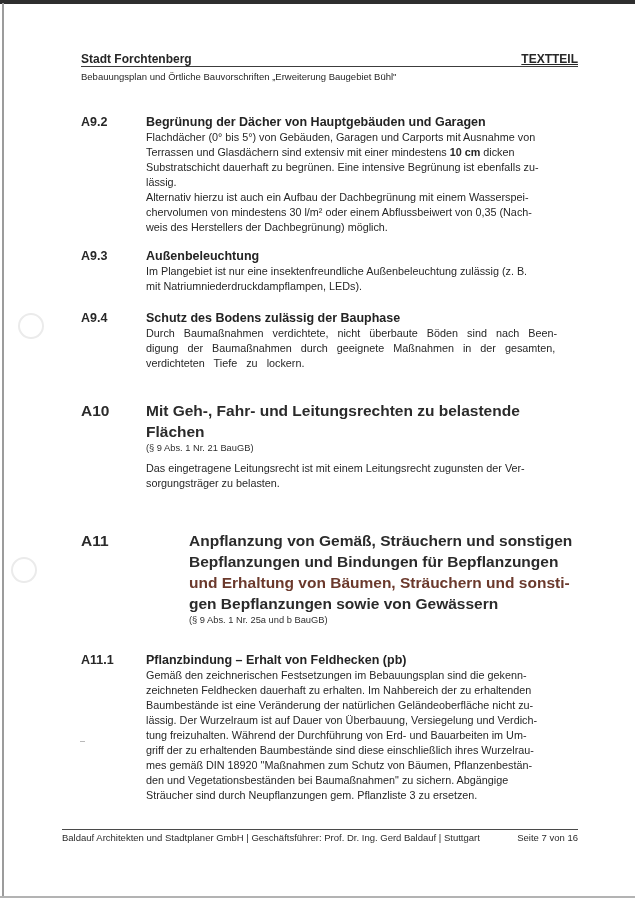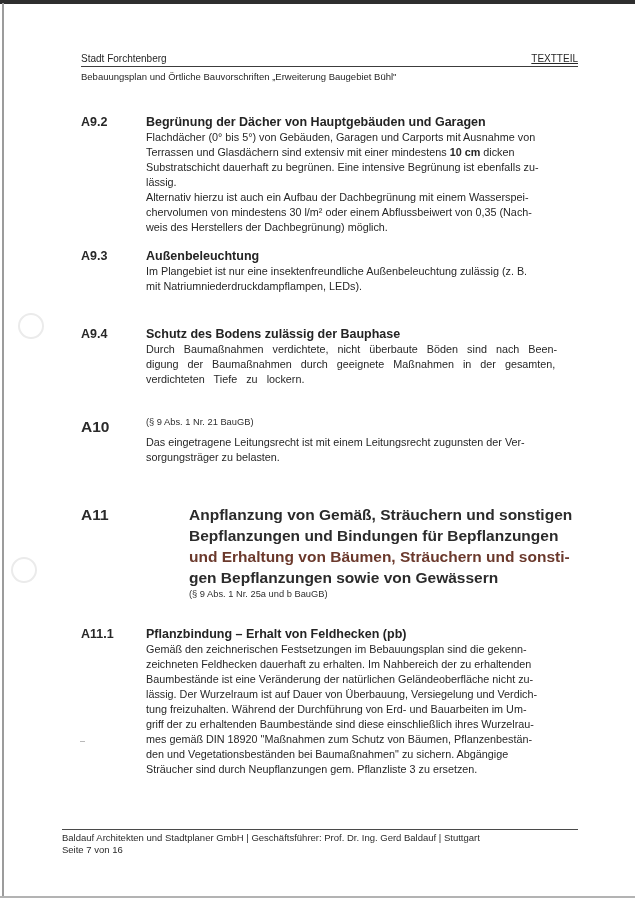--- a/index.html
+++ b/index.html
@@ -15,50 +15,50 @@
   .scan-left{position:absolute;left:2px;top:3px;width:2px;height:895px;background:#9c9c9c;}
   .punch{position:absolute;width:22px;height:22px;border-radius:50%;border:2px solid #ebebeb;background:#fff;}
   .punch.p1{left:18px;top:313px;}
   .punch.p2{left:11px;top:557px;}
   .speck{position:absolute;left:80px;top:741px;width:5px;height:1px;background:#b9b9b9;}
 
   .content{position:absolute;left:81px;top:53px;width:497px;}
 
   .header-row{
     display:flex;justify-content:space-between;align-items:flex-end;
-    font-size:10px;line-height:12px;
-    border-bottom:1px solid #3c3c3c;padding-bottom:1px;
+    font-size:12px;line-height:12px;
+    border-bottom:1px solid #3c3c3c;padding-bottom:1px;font-weight:bold;
   }
   .header-right{text-decoration:underline;}
   .header-sub{font-size:9.5px;line-height:12px;margin-top:4px;}
 
   .section{display:flex;}
   .sec-num{width:65px;flex-shrink:0;font-weight:700;font-size:12.5px;line-height:16px;}
   .sec-num.big{font-size:15.5px;line-height:21px;color:#2b2b2b;}
   .sec-body{width:434px;}
   .sec-title{font-weight:700;font-size:12.5px;line-height:16px;color:#242424;}
   .big-title{font-weight:700;font-size:15.5px;line-height:21px;color:#2b2b2b;}
   .pre{white-space:pre-line;}
   .para{font-size:10.8px;line-height:15px;}
   .para.spread{word-spacing:6px;}
   .ref{font-size:9.3px;line-height:12px;color:#2e2e2e;}
   .accent{color:#6b392c;}
   .gap-a92{margin-top:31px;}
   .gap-a93{margin-top:13px;}
-  .gap-a94{margin-top:32px;}
+  .gap-a94{margin-top:16px;}
   .gap-a10{margin-top:29px;}
   .gap-a11{margin-top:39px;gap:43px;}
   .gap-a111{margin-top:26px;}
   .body-gap{margin-top:7px;}
 
   .footer{
     position:absolute;left:62px;top:829px;width:516px;
     border-top:1px solid #4a4a4a;padding-top:2px;
     display:flex;justify-content:space-between;
-    font-size:9.5px;line-height:12px;color:#2b2b2b;flex-direction:column;
+    font-size:9.5px;line-height:12px;color:#2b2b2b;
   }
 </style>
 </head>
 <body>
 
 <div class="scan-top"></div>
 <div class="scan-left"></div>
 <div class="scan-bottom"></div>
 <div class="punch p1"></div>
 <div class="punch p2"></div>
@@ -103,20 +103,22 @@
       <div class="sec-title">Schutz des Bodens zulässig der Bauphase</div>
       <div class="para pre spread">Durch Baumaßnahmen verdichtete, nicht überbaute Böden sind nach Been-
 digung der Baumaßnahmen durch geeignete Maßnahmen in der gesamten,
 verdichteten Tiefe zu lockern.</div>
     </div>
   </div>
 
   <div class="section gap-a10">
     <div class="sec-num big">A10</div>
     <div class="sec-body">
+      <div class="big-title pre">Mit Geh-, Fahr- und Leitungsrechten zu belastende
+Flächen</div>
       <div class="ref">(§ 9 Abs. 1 Nr. 21 BauGB)</div>
       <div class="para pre body-gap">Das eingetragene Leitungsrecht ist mit einem Leitungsrecht zugunsten der Ver-
 sorgungsträger zu belasten.</div>
     </div>
   </div>
 
   <div class="section gap-a11">
     <div class="sec-num big">A11</div>
     <div class="sec-body">
       <div class="big-title pre"><span>Anpflanzung von Gemäß, Sträuchern und sonstigen

